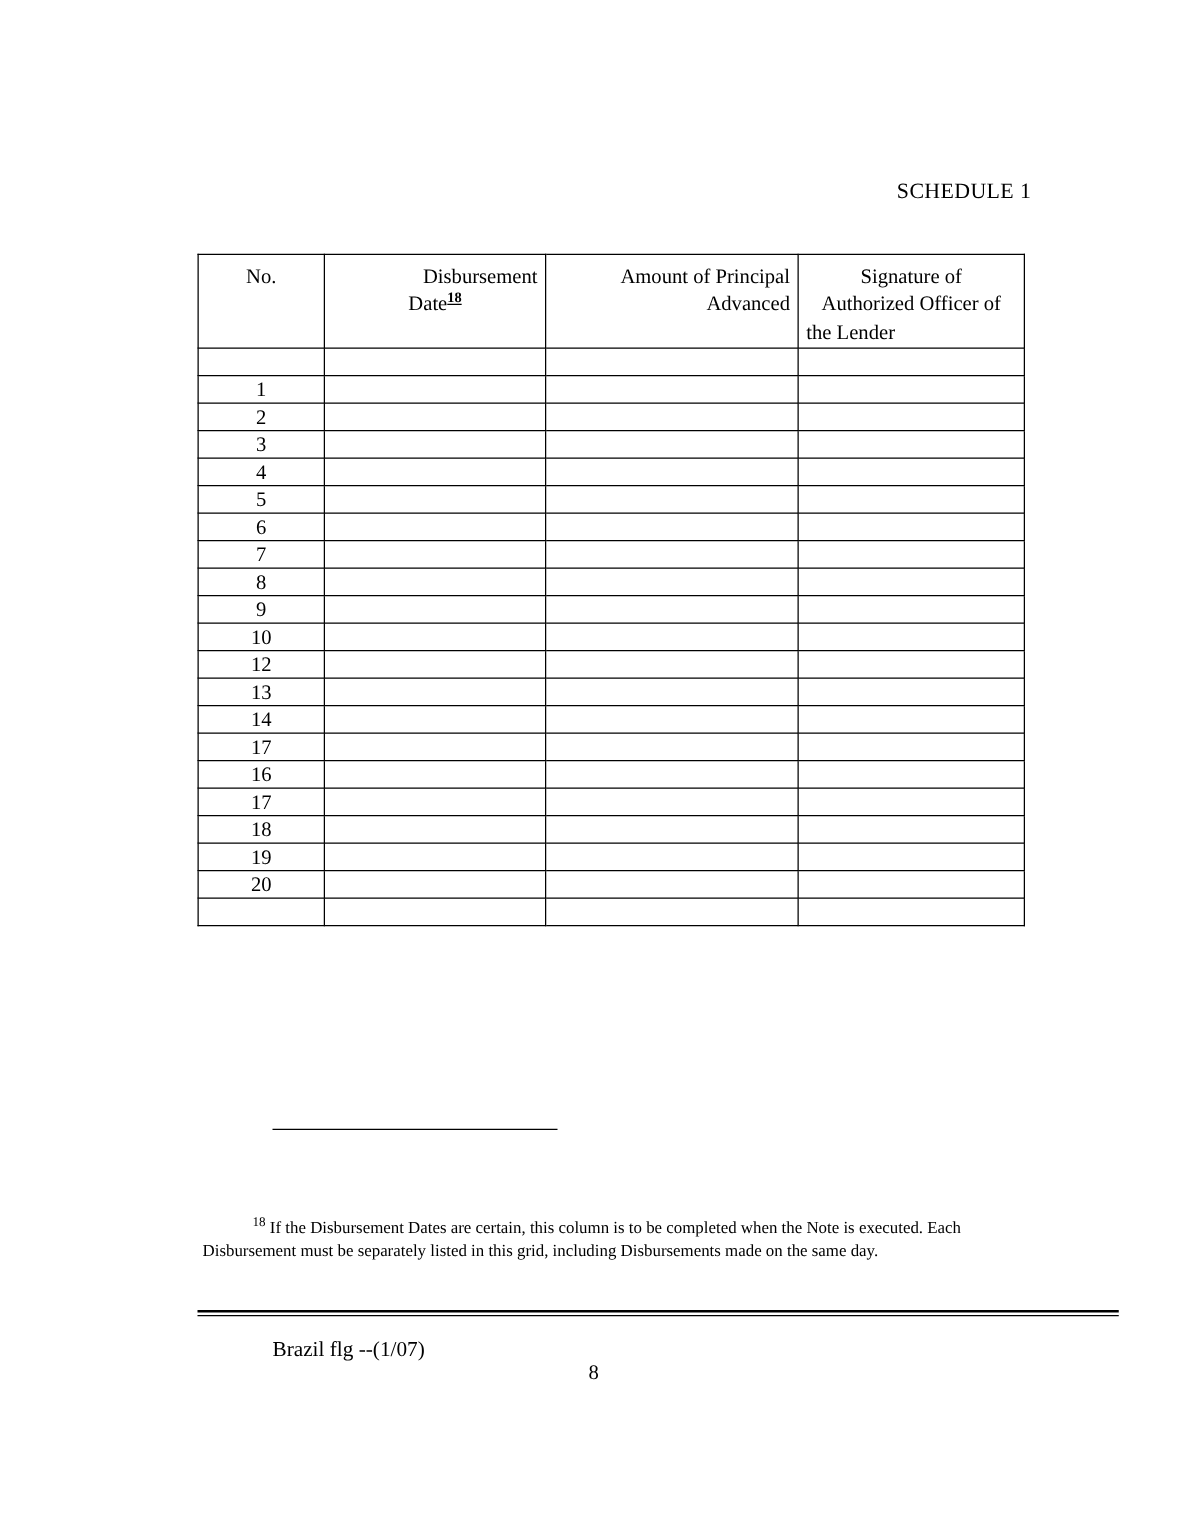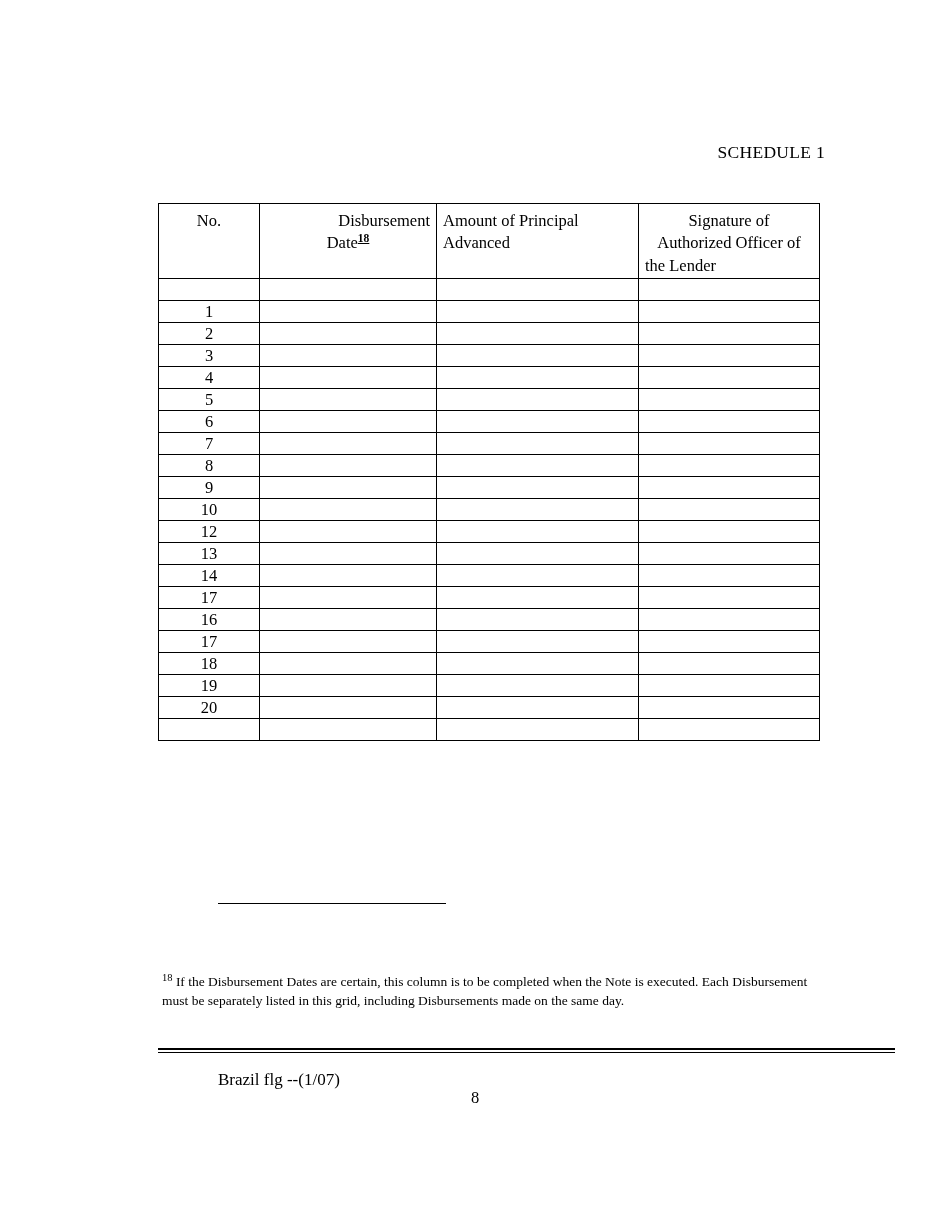--- a/index.html
+++ b/index.html
@@ -66,21 +66,21 @@
   }
   tr.head td.date-cell .hdr-line1 {
     text-align: right;
     display: block;
   }
   tr.head td.date-cell .hdr-line2 {
     display: block;
     text-align: center;
   }
   tr.head td.ctr-cell {
-    text-align: left;
+    text-align: right;
   }
   tr.head td.sig-cell {
     text-align: left;
   }
   tr.head td.sig-cell .l1,
   tr.head td.sig-cell .l2 {
     display: block;
     text-align: center;
   }
   tr.head td.sig-cell .l3 {
@@ -113,20 +113,21 @@
     position: absolute;
     left: 162px;
     top: 972px;
     width: 660px;
     font-size: 13.5px;
     line-height: 1.42;
     text-align: left;
   }
   .footnote .first-line {
     text-indent: 56px;
+    margin-left: 40px;
   }
   .footnote sup.fnum {
     font-size: 10.5px;
     vertical-align: super;
     line-height: 0;
   }
   .bottom-rules {
     position: absolute;
     left: 158px;
     top: 1048px;

